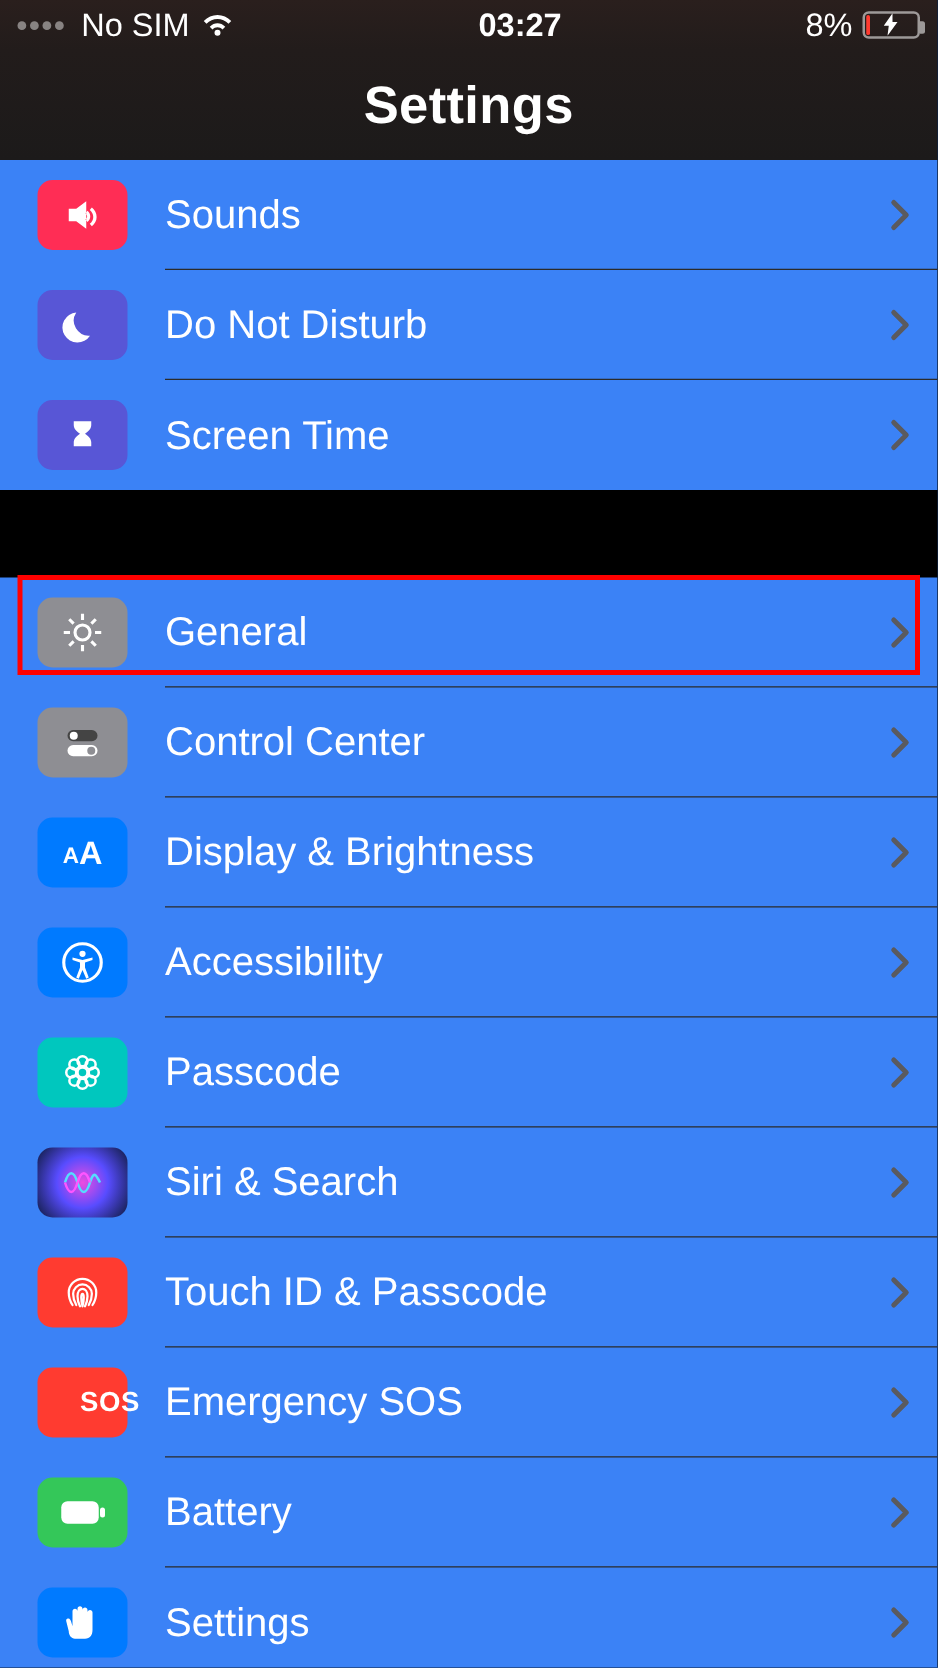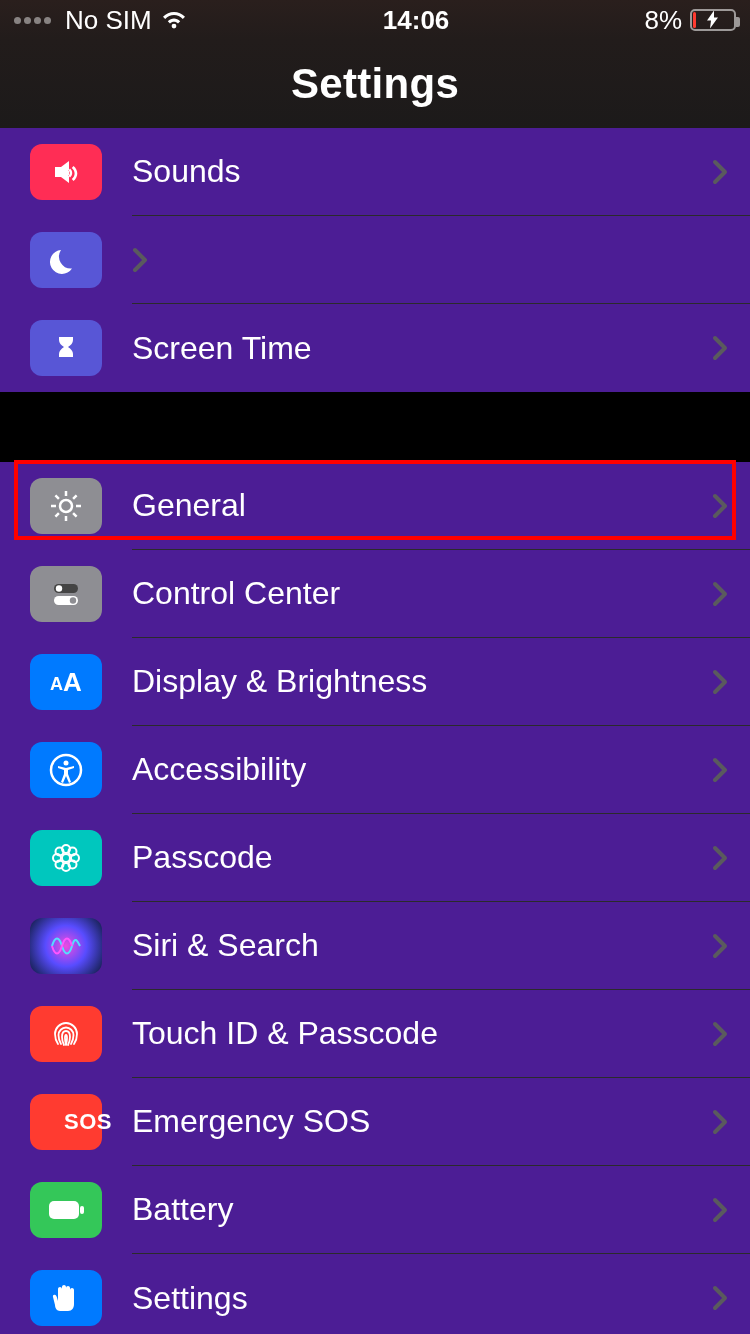--- a/index.html
+++ b/index.html
@@ -16,21 +16,21 @@
   .batt-shell { width:46px;height:22px;border:2px solid rgba(255,255,255,.55);border-radius:5px;position:relative;}
   .batt-tip { position:absolute;right:-6px;top:6px;width:4px;height:10px;background:rgba(255,255,255,.55);border-radius:0 2px 2px 0;}
   .batt-fill { position:absolute;left:1px;top:1px;bottom:1px;width:8%;background:#ff3b30;border-radius:2px;}
   .batt-bolt { position:absolute; left:50%; top:50%; transform:translate(-50%,-50%); }
 
   
   .header { height:88px; display:flex; align-items:center; justify-content:center; background:linear-gradient(to bottom,#221c1b 0%,#1c1a1a 100%); }
   .header h1 { font-size:42px; font-weight:600; letter-spacing:.3px; }
 
   
-  .section { background:#4c1d95; }
+  .section { background:#3b82f6; }
   .gap { height:70px; background:#000; }
 
   .row { display:flex; align-items:center; height:88px; padding-left:30px; position:relative; }
   .icon-box { width:72px;height:56px;border-radius:12px; display:flex;align-items:center;justify-content:center; flex-shrink:0;}
   .icon-box svg { display:block; }
   .row-content { flex:1; height:100%; margin-left:30px; display:flex; align-items:center; border-bottom:1px solid #2b2b2b; padding-right:22px;}
   .row:last-child .row-content { border-bottom:none; }
   .row-label { font-size:32px; font-weight:400; color:#fff; flex:1; }
   .chev { color:#5a5a5e; }
   .chev svg { display:block; }
@@ -70,21 +70,21 @@
           <i></i>
           <i></i>
         </span>
       <span>No SIM</span>
       <span class="wifi-icon">
         <svg width="28" height="22" viewBox="0 0 28 22">
             <path fill="#fff" d="M14 19.5a2.4 2.4 0 1 0 0-4.8 2.4 2.4 0 0 0 0 4.8zm-6.2-7.2 2.2 2.2c1.1-1.1 2.5-1.7 4-1.7s2.9.6 4 1.7l2.2-2.2C18.3 10.5 16.2 9.6 14 9.6s-4.3.9-6.2 2.7zM3 7.7l2.2 2.2C7.6 7.5 10.7 6.1 14 6.1s6.4 1.4 8.8 3.8L25 7.7C22 4.7 18.1 3 14 3S6 4.7 3 7.7z"></path>
           </svg>
       </span>
     </div>
-    <div class="sb-center">14:06</div>
+    <div class="sb-center">03:27</div>
     <div class="sb-right">
       <span>8%</span>
       <span class="batt-shell">
         <span class="batt-fill"></span>
         <span class="batt-tip"></span>
         <span class="batt-bolt"><svg width="12" height="18" viewBox="0 0 12 18">
               <path fill="#fff" d="M7 0 0 10h4l-1 8 8-11H7z"></path>
             </svg></span>
       </span>
     </div>
@@ -110,20 +110,21 @@
           </span>
       </div>
     </div>
     <div class="row">
       <div class="icon-box bg-dnd">
         <svg width="34" height="34" viewBox="0 0 34 34">
             <path fill="#fff" d="M23 25.5A12 12 0 0 1 12 7a12 12 0 1 0 11 18.5z"></path>
           </svg>
       </div>
       <div class="row-content">
+        <span class="row-label">Do Not Disturb</span>
         <span class="chev">
             <svg width="16" height="26" viewBox="0 0 16 26">
               <path fill="none" stroke="currentColor" stroke-width="4" stroke-linecap="round" stroke-linejoin="round" d="m3 3 10 10L3 23"></path>
             </svg>
           </span>
       </div>
     </div>
     <div class="row">
       <div class="icon-box bg-screen">
         <svg width="34" height="34" viewBox="0 0 34 34">

